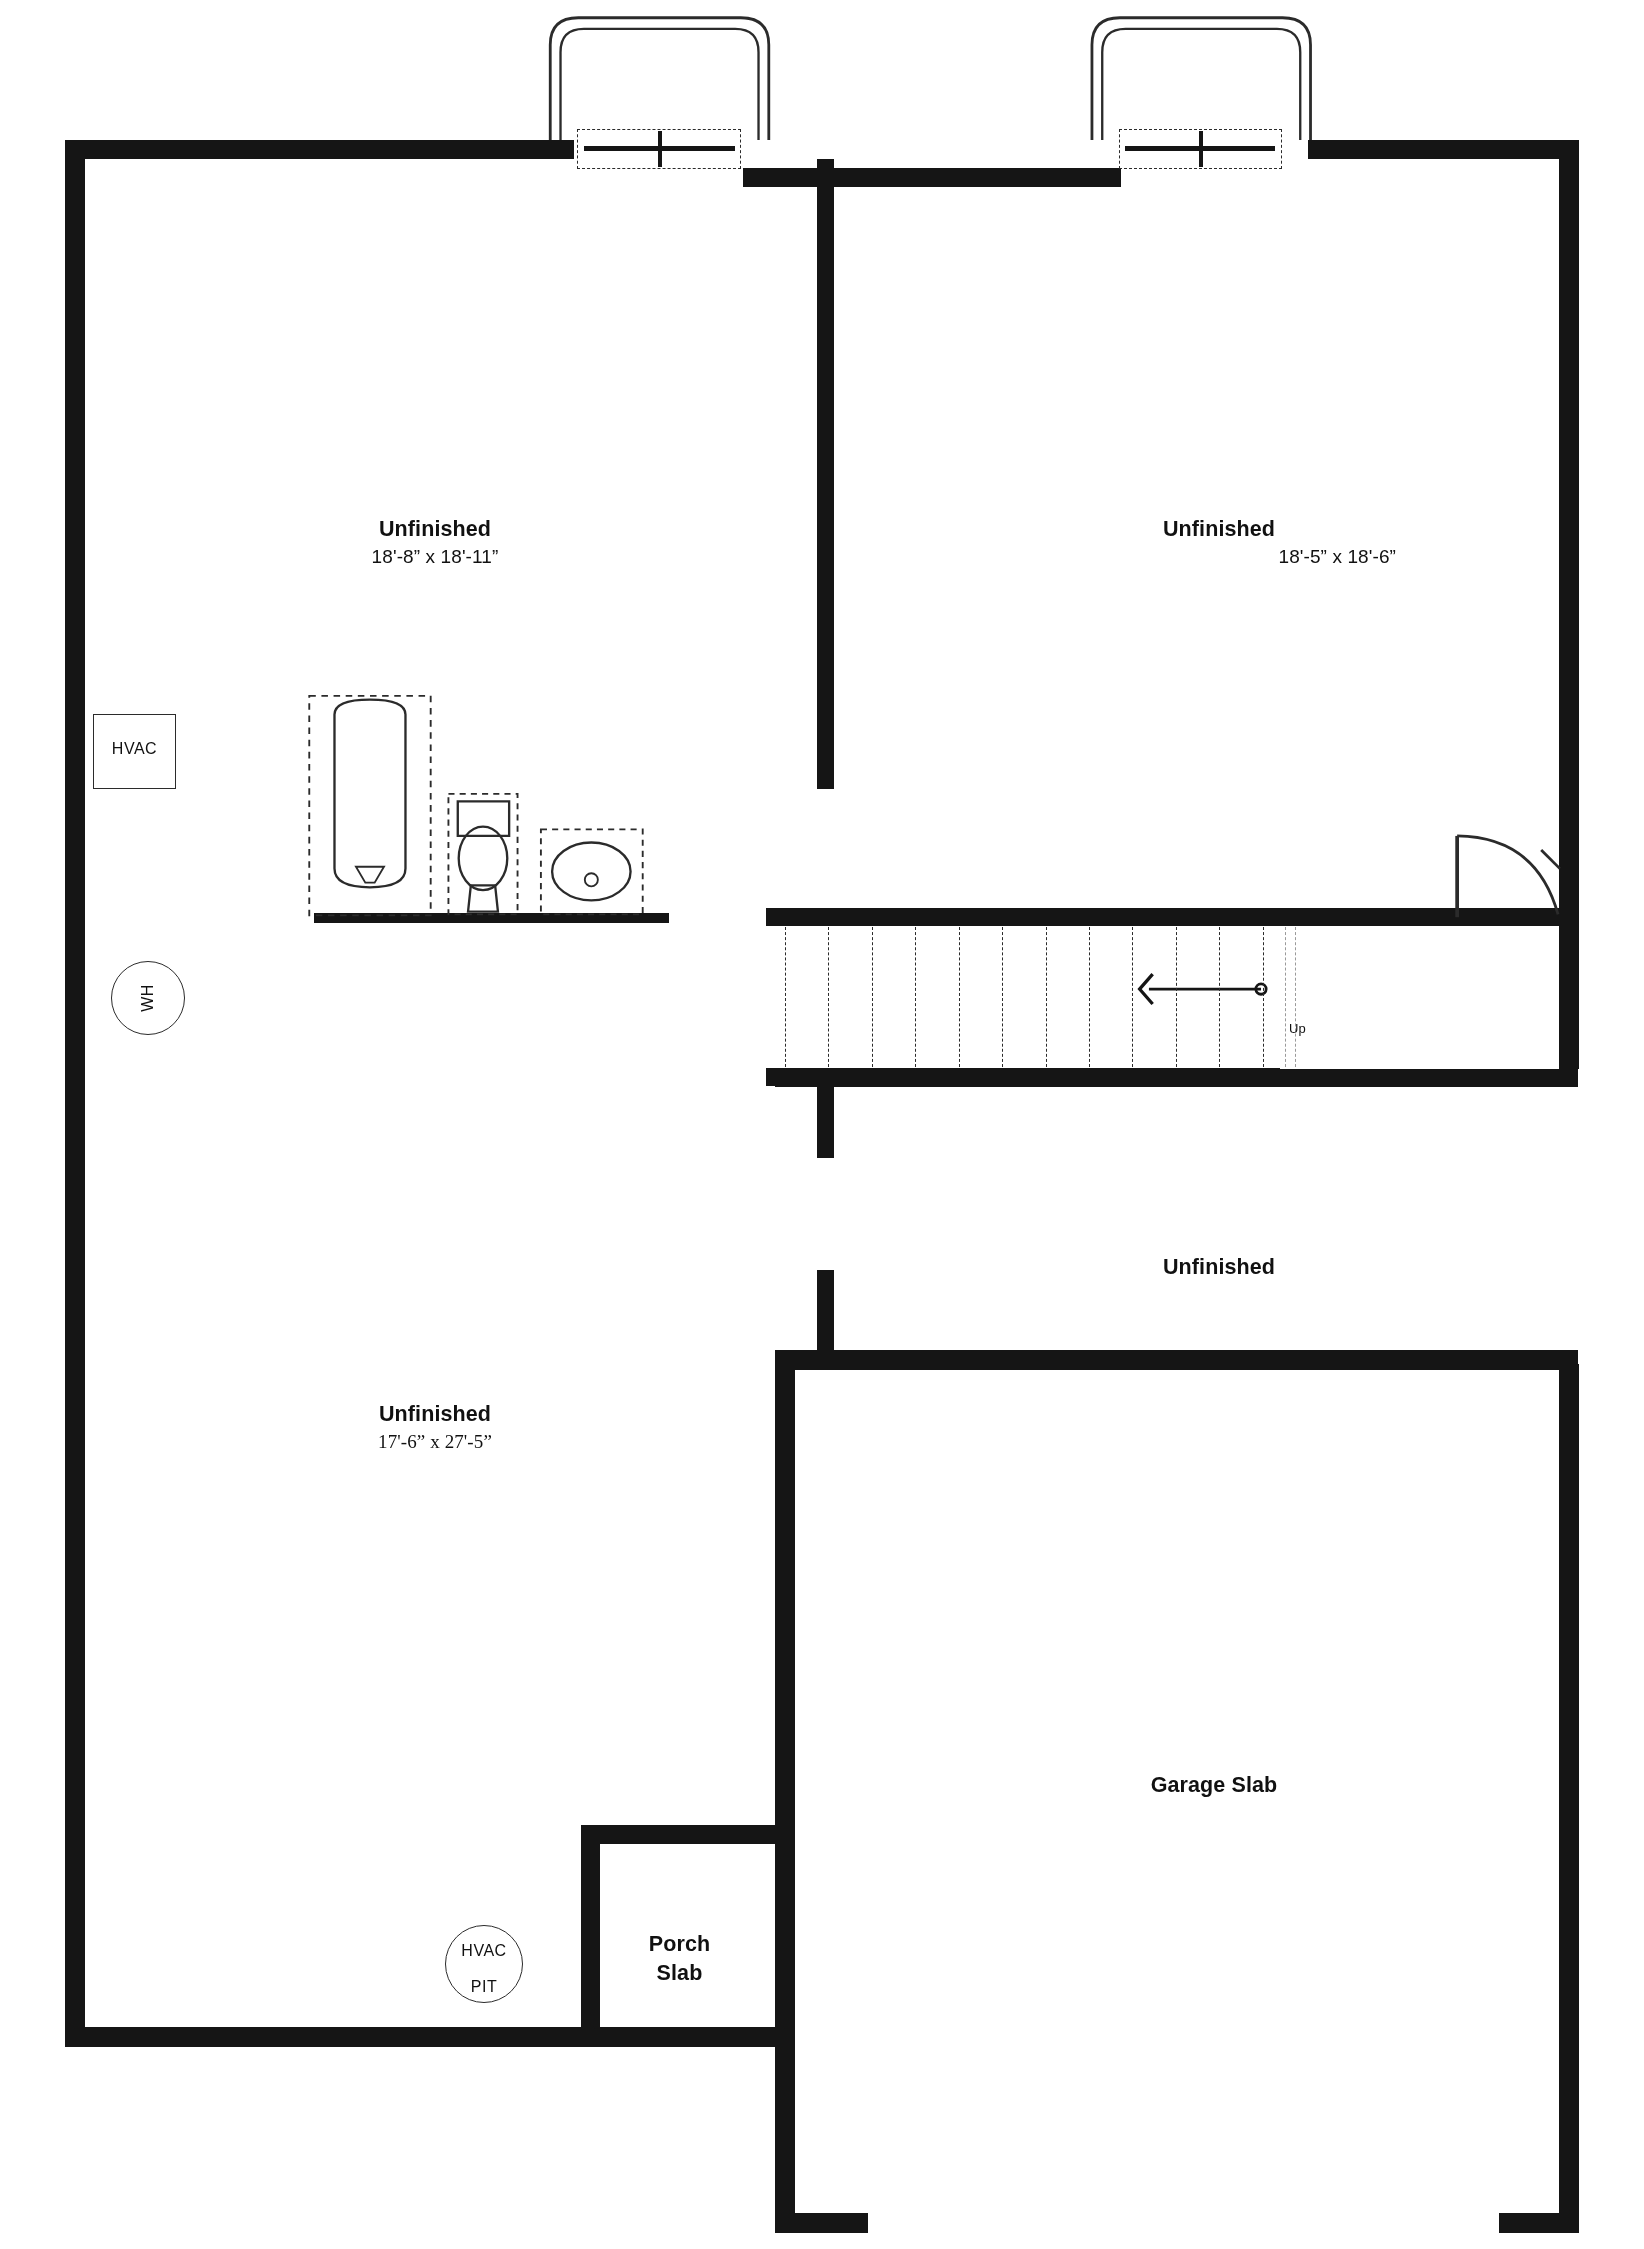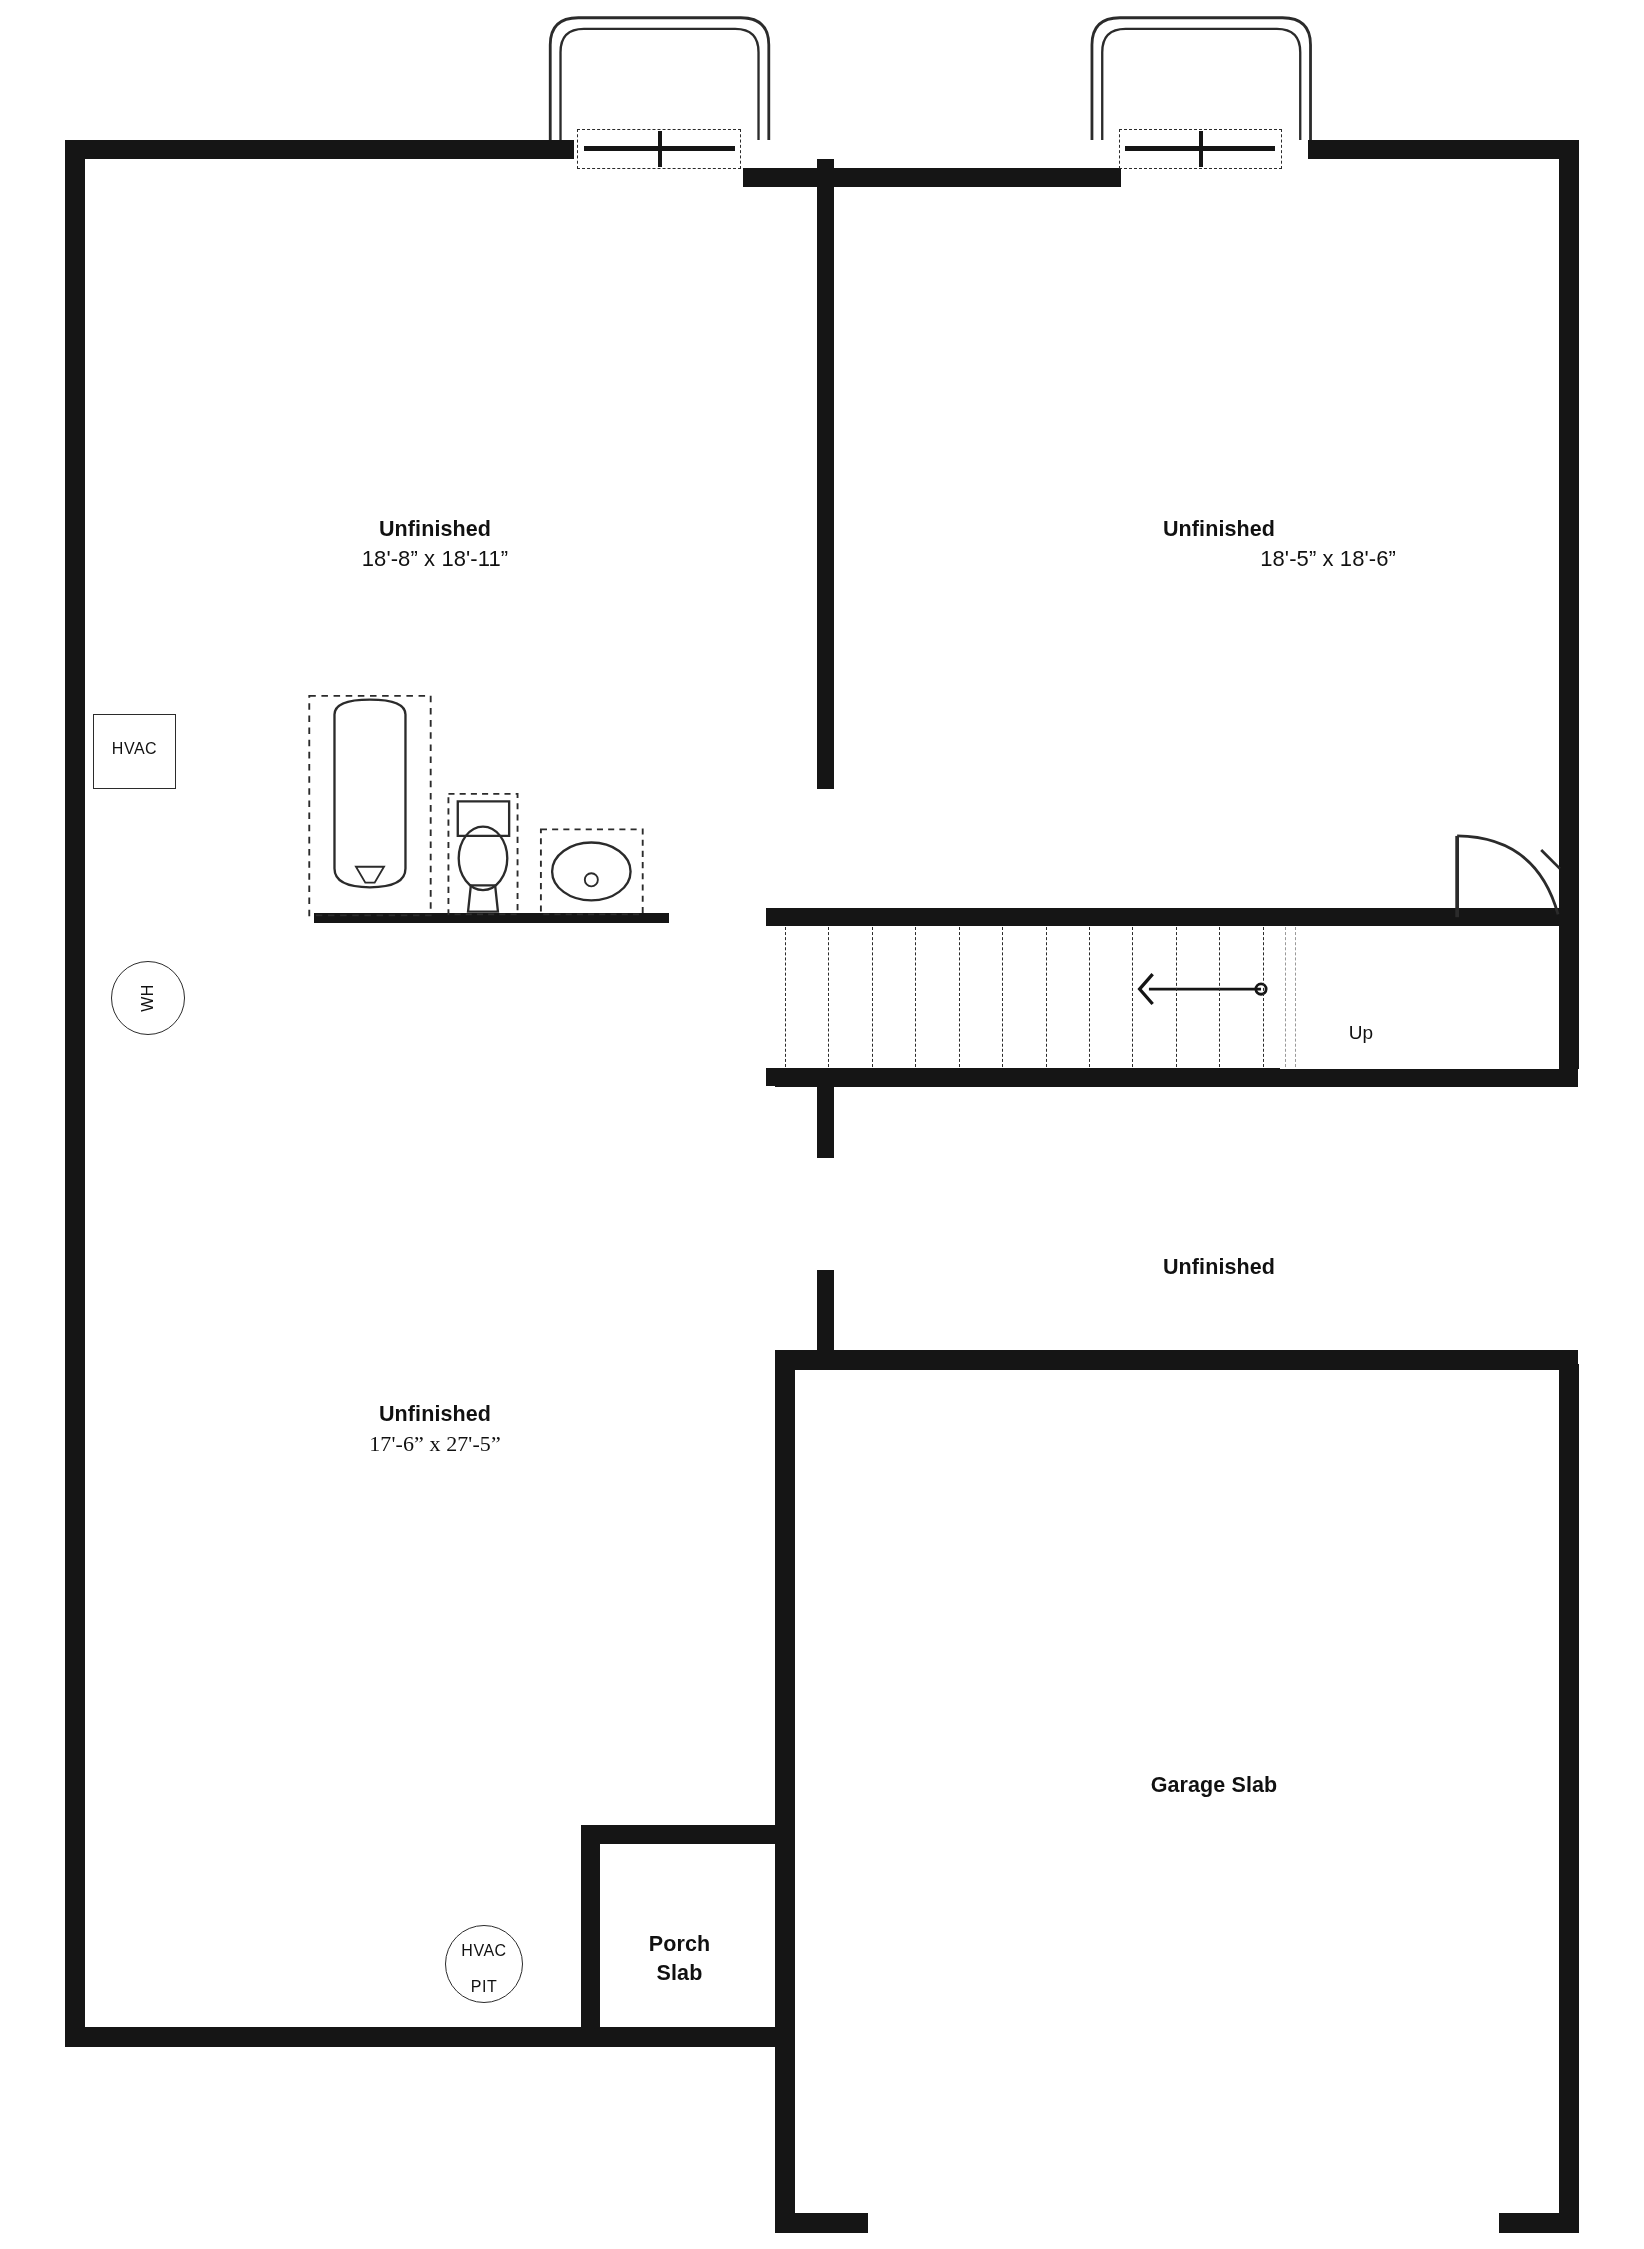--- a/index.html
+++ b/index.html
@@ -46,21 +46,21 @@
     white-space: nowrap;
     margin-top: 48px;
   }
   .room-name {
     font-weight: 700;
     font-size: 21.5px;
     letter-spacing: 0.1px;
   }
   .room-dims {
     font-weight: 400;
-    font-size: 22px;
+    font-size: 19px;
     letter-spacing: 0.1px;
   }
   .small-note {
     position: absolute;
     font-size: 16px;
     letter-spacing: 0.5px;
     text-align: center;
     white-space: nowrap;
   }
   .circle {
@@ -192,21 +192,21 @@
     <div class="stair-tread" style="left:261px; top:0px; height:140px;"></div>
     <div class="stair-tread" style="left:304px; top:0px; height:140px;"></div>
     <div class="stair-tread" style="left:347px; top:0px; height:140px;"></div>
     <div class="stair-tread" style="left:391px; top:0px; height:140px;"></div>
     <div class="stair-tread" style="left:434px; top:0px; height:140px;"></div>
     <div class="stair-tread" style="left:478px; top:0px; height:140px;"></div>
 
     <div class="stair-rail" style="left:500px; top:0px; height:140px;"></div>
     <div class="stair-rail" style="left:510px; top:0px; height:140px;"></div>
   </div>
-  <div class="label" style="left:1289px; top:972px; width:84px; font-size:19px; text-align:right;">Up</div>
+  <div class="label" style="left:1289px; top:972px; width:84px; font-size:13px; text-align:left;">Up</div>
 
   <div class="wall" style="left:766px; top:1068px; width:514px; height:18px;"></div>
 
   <div class="solid-box" style="left:93px; top:714px; width:83px; height:75px;"></div>
   <div class="small-note" style="left:93px; top:740px; width:83px;">HVAC</div>
 
   <div class="circle" style="left:111px; top:961px; width:74px; height:74px;"></div>
   <div class="small-note rot90" style="left:111px; top:989px; width:74px;">WH</div>
 
   <div class="circle" style="left:445px; top:1925px; width:78px; height:78px;"></div>

